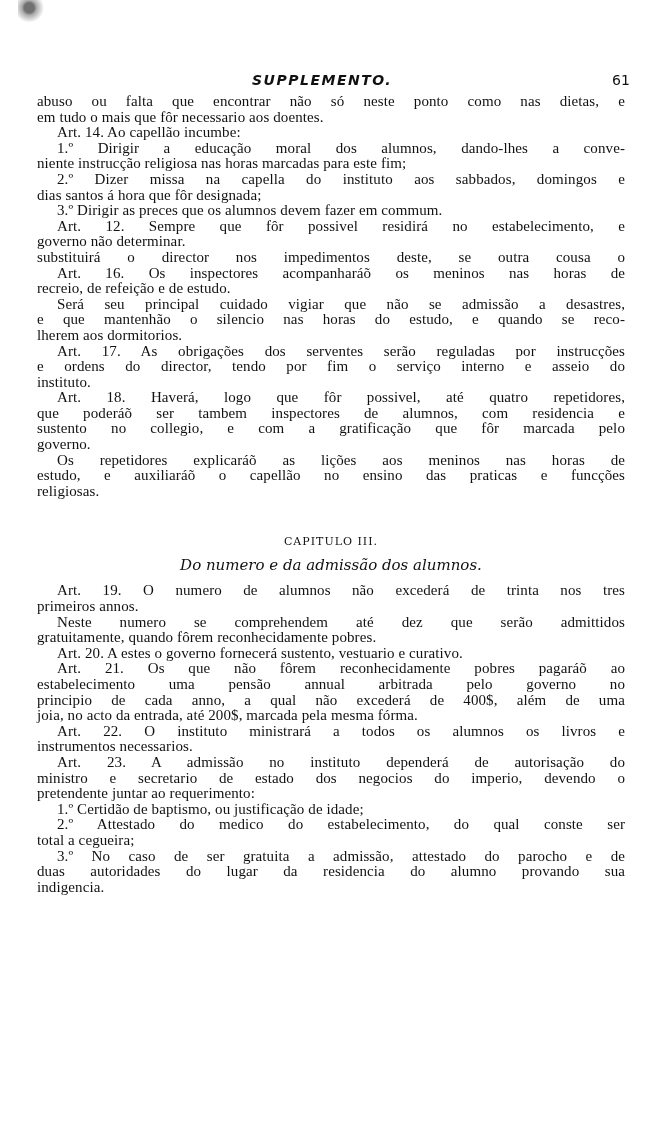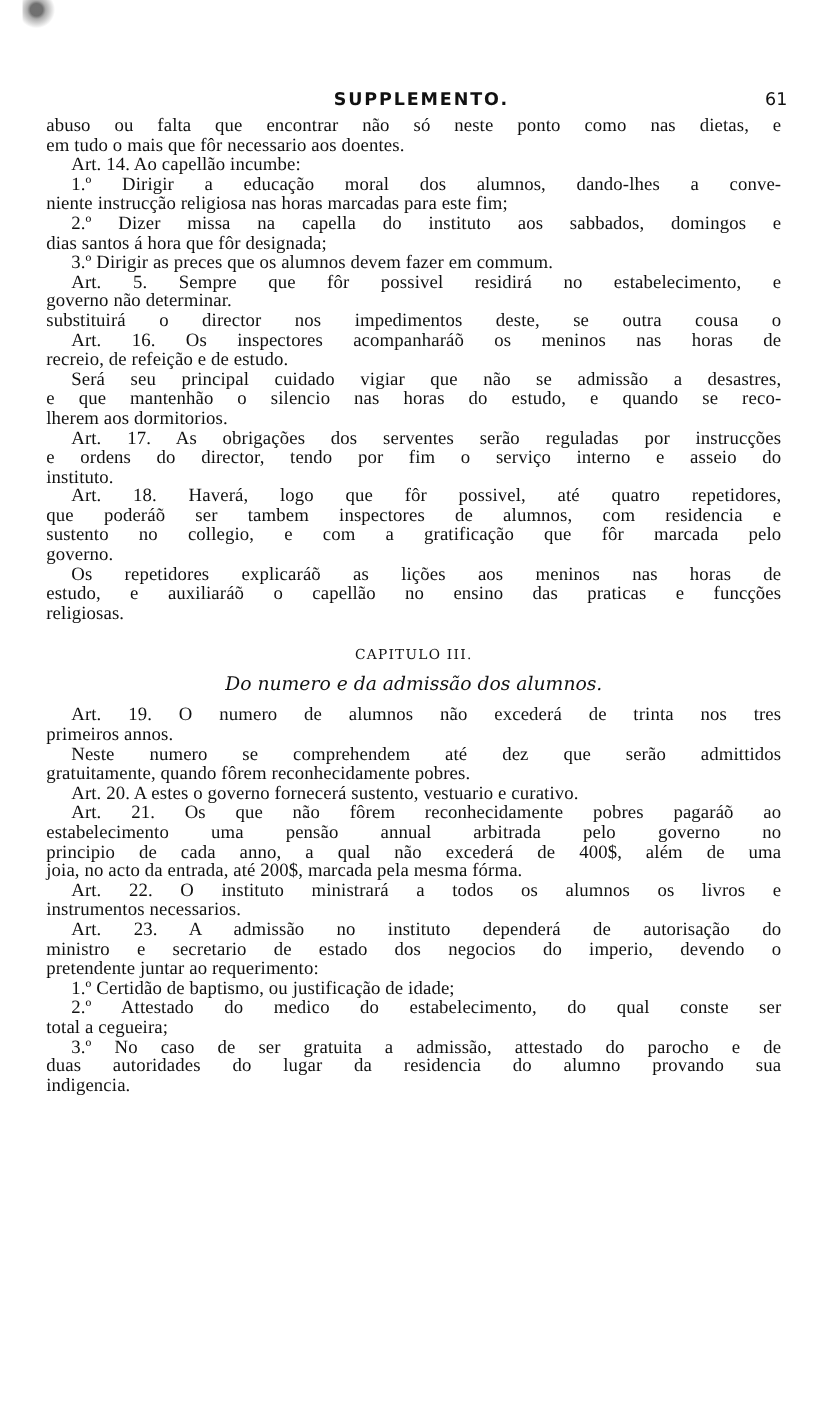--- a/index.html
+++ b/index.html
@@ -1,27 +1,27 @@
 <!DOCTYPE html>
 <html><head>
 <meta charset="utf-8">
 <style>
   html, body { margin: 0; padding: 0; background: #ffffff; }
   body { width: 672px; height: 1140px; position: relative; overflow: hidden; font-family: "DejaVu Serif", "Liberation Serif", serif; color: #111; }
   .page { position: absolute; left: 0; top: 0; width: 672px; height: 1140px; }
   .speck { position: absolute; left: 18px; top: 0; width: 28px; height: 26px;
            background: radial-gradient(circle at 40% 30%, #333 0 20%, #888 30%, transparent 60%); opacity: .7; }
   .header { position: absolute; top: 72px; left: 0; width: 672px; height: 20px; }
-  .running-title { position: absolute; left: 267px; top: 0; font-family: "DejaVu Sans", sans-serif; font-weight: bold; font-size: 14px; letter-spacing: 1.5px; }
+  .running-title { position: absolute; left: 252px; top: 0; font-family: "DejaVu Sans", sans-serif; font-weight: bold; font-size: 14px; letter-spacing: 1.5px; font-style: italic; }
   .page-number { position: absolute; left: 612px; top: 0; font-family: "DejaVu Sans", sans-serif; font-weight: normal; font-size: 14px; }
   .body { position: absolute; left: 37px; top: 94px; width: 588px; }
   .line { font-family: "Liberation Serif", serif; font-size: 15px; line-height: 15.6px; height: 15.6px; white-space: nowrap; text-align: justify; text-align-last: justify; letter-spacing: 0.1px; }
   .line.last { text-align-last: left; }
   .indent { padding-left: 20px; }
-  .chapter { text-align: center; text-align-last: center; font-size: 11px; letter-spacing: 1px; margin-top: 14px; height: 22px; line-height: 22px; }
+  .chapter { text-align: center; text-align-last: center; font-size: 11px; letter-spacing: 1px; margin-top: 32px; height: 22px; line-height: 22px; }
   .chapter-sub { text-align: center; text-align-last: center; font-style: italic; font-size: 15px; height: 24px; line-height: 24px; }
   .gap { height: 6px; }
 </style>
 </head>
 <body>
 
 <div class="page">
   <div class="speck"></div>
 
   <div class="header">
@@ -43,21 +43,21 @@
           <div class="line last">niente instrucção religiosa nas horas marcadas para este fim;</div>
         </div>
         <div>
           <div class="line indent">2.º Dizer missa na capella do instituto aos sabbados, domingos e</div>
           <div class="line last">dias santos á hora que fôr designada;</div>
         </div>
         <div>
           <div class="line last indent">3.º Dirigir as preces que os alumnos devem fazer em commum.</div>
         </div>
         <div>
-          <div class="line indent">Art. 5. Sempre que fôr possivel residirá no estabelecimento, e</div>
+          <div class="line indent">Art. 12. Sempre que fôr possivel residirá no estabelecimento, e</div>
           <div class="line last">governo não determinar.</div>
           <div class="line">substituirá o director nos impedimentos deste, se outra cousa o</div>
         </div>
         <div>
           <div class="line indent">Art. 16. Os inspectores acompanharáõ os meninos nas horas de</div>
           <div class="line last">recreio, de refeição e de estudo.</div>
         </div>
         <div>
           <div class="line indent">Será seu principal cuidado vigiar que não se admissão a desastres,</div>
           <div class="line">e que mantenhão o silencio nas horas do estudo, e quando se reco-</div>

